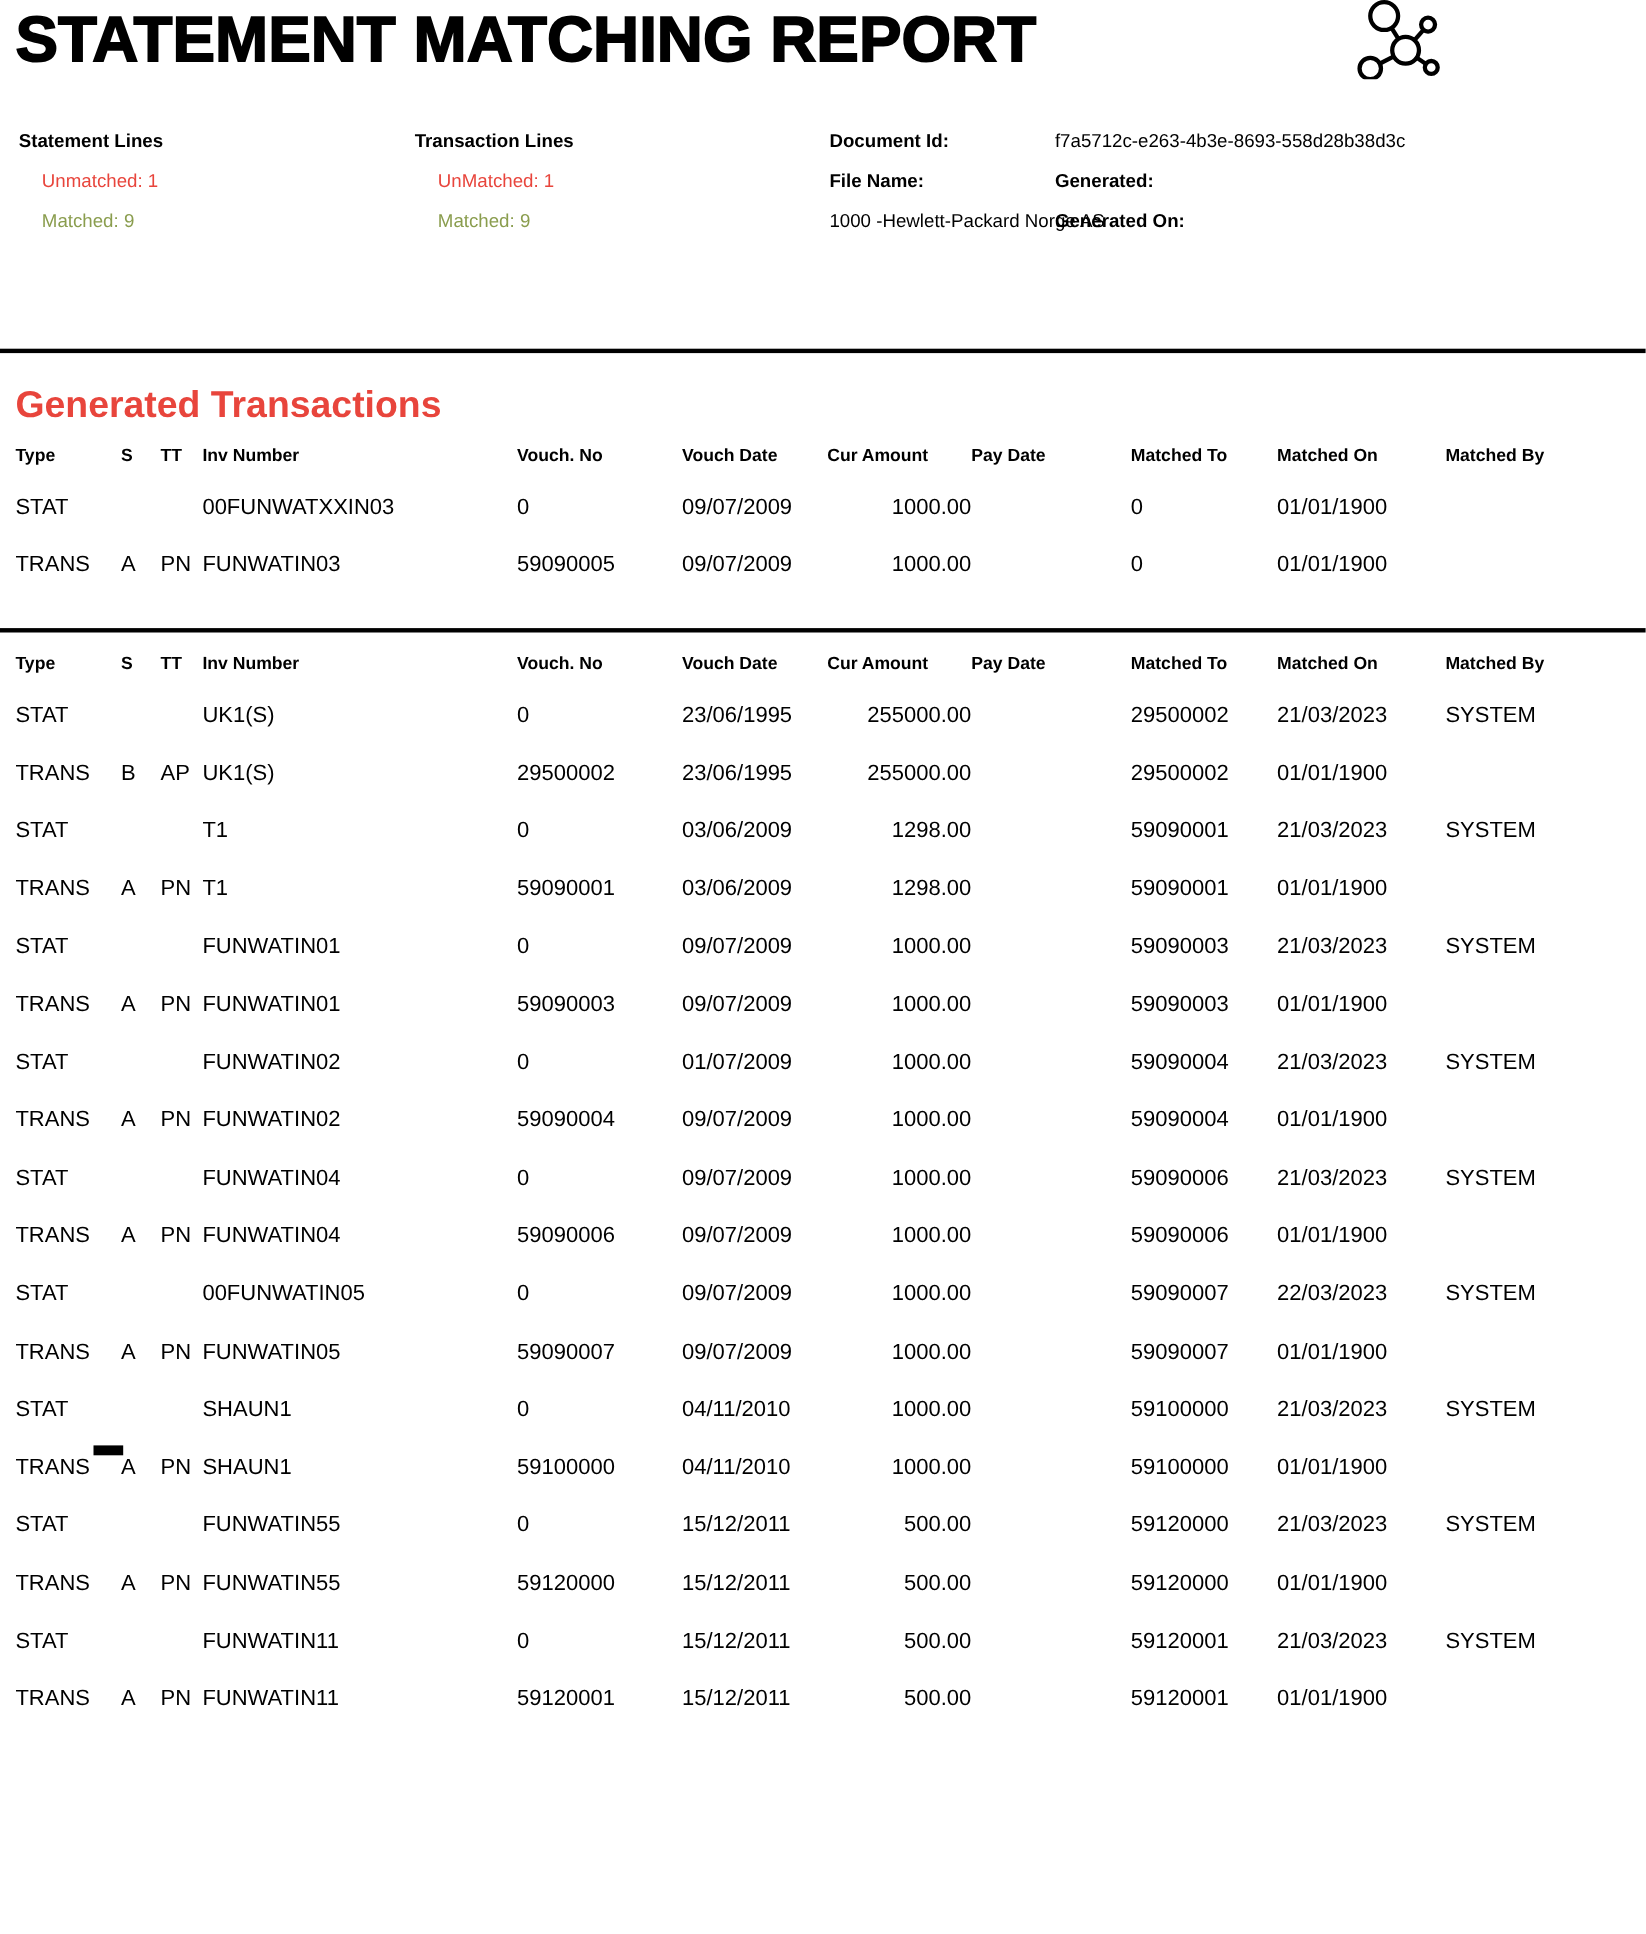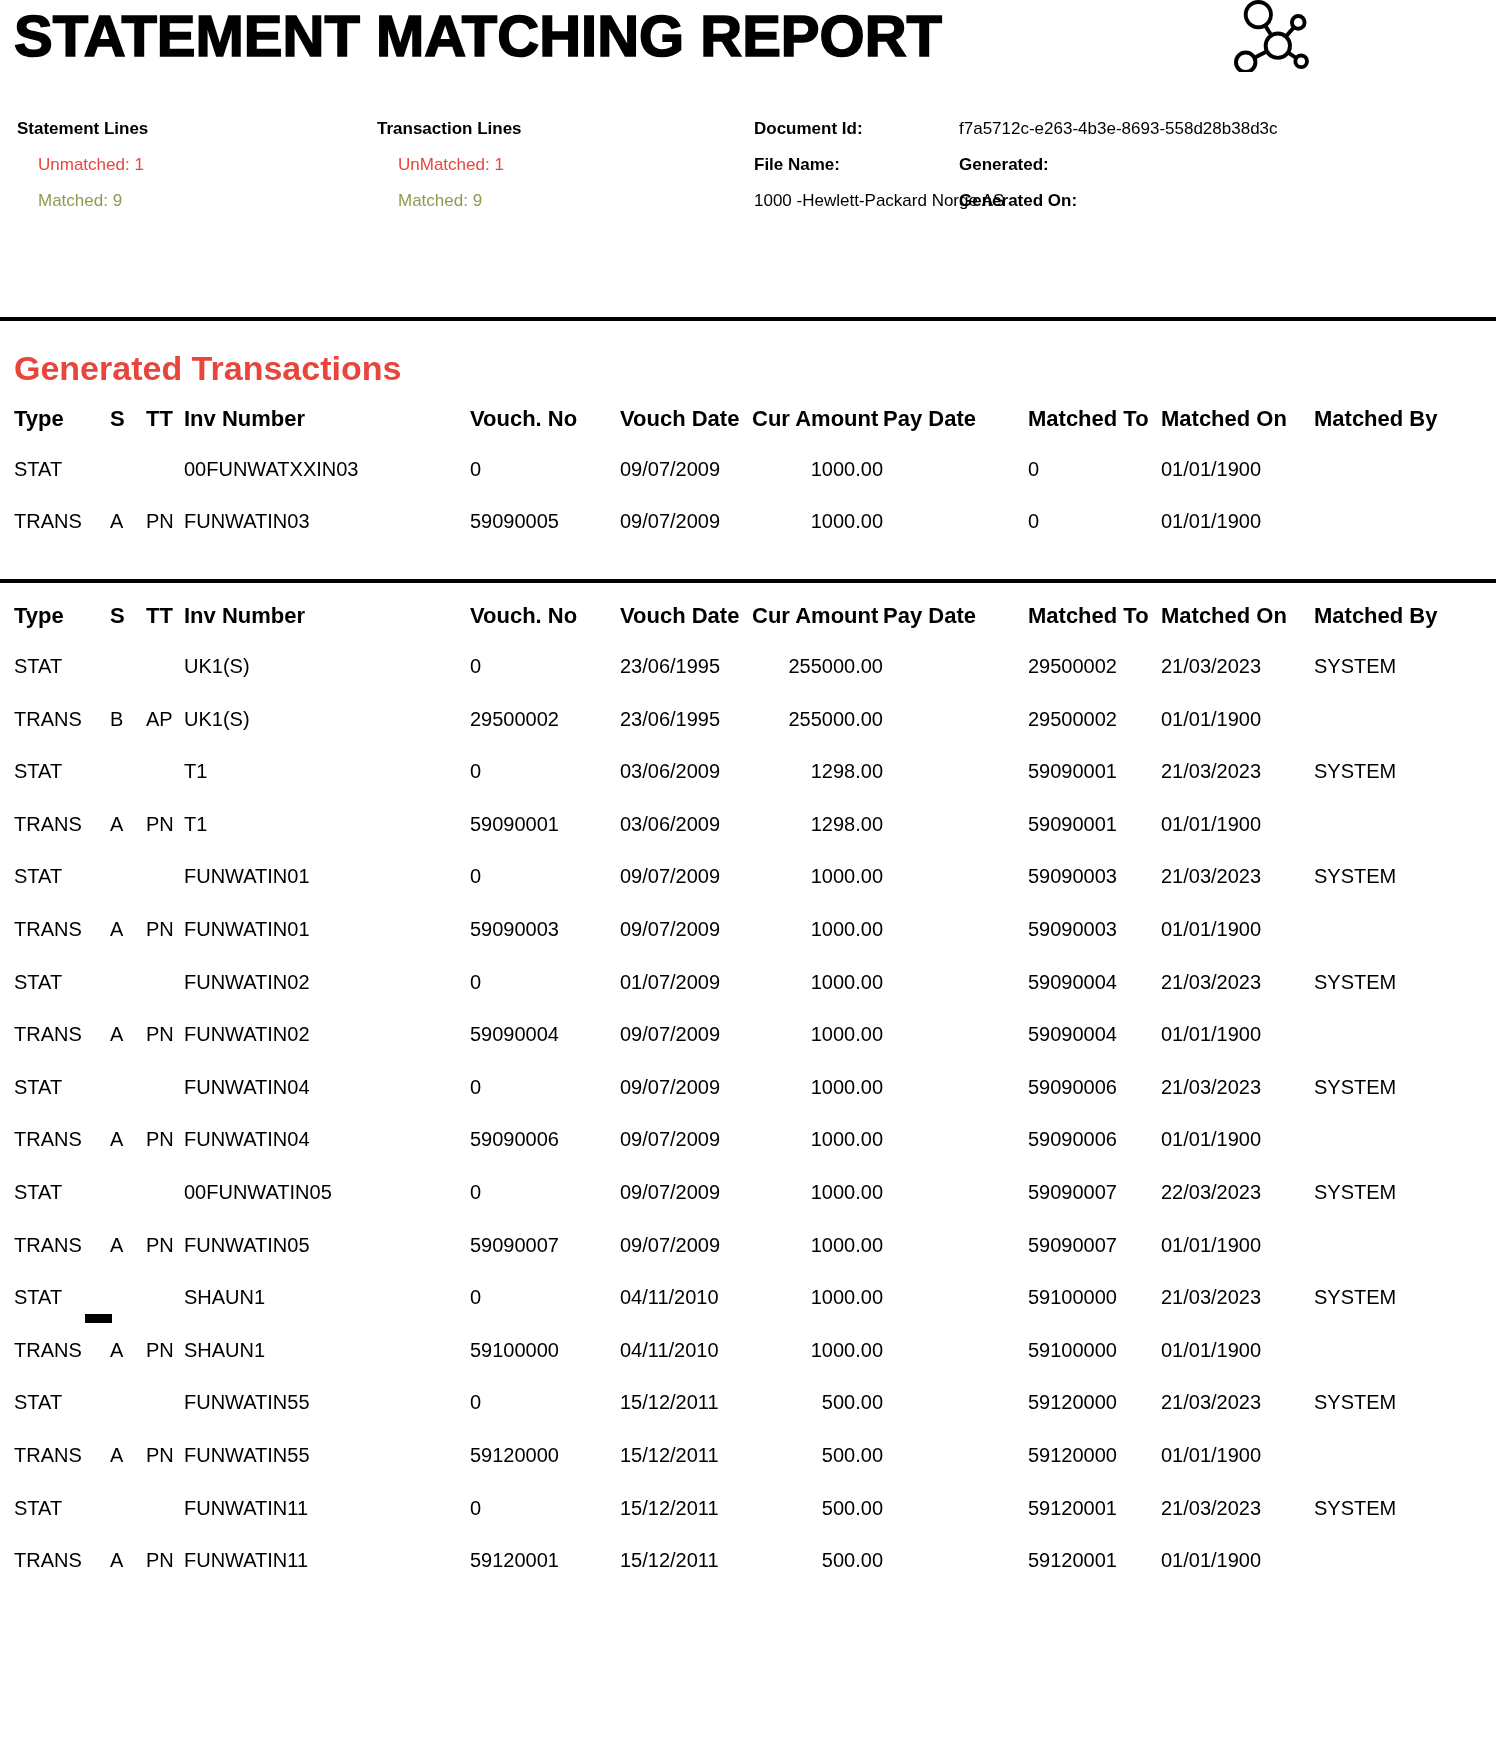--- a/index.html
+++ b/index.html
@@ -33,21 +33,21 @@
   .rule{border:none;border-top:4px solid #000;margin:0 -22px 0 -14px;}
   .rule1{margin-top:62px;}
   .rule2{margin-top:28px;}
 
   h2{font-size:34px;font-weight:bold;line-height:39px;margin:0;white-space:nowrap;}
   .h-unmatched{margin-top:28px;color:#e8453c;}
   .h-matched{margin-top:56px;color:#3aa02f;}
 
   table{border-collapse:collapse;table-layout:fixed;width:1460px;margin-top:18px;}
   .t-matched{margin-top:20px;}
-  th{font-size:22px;font-weight:bold;text-align:left;padding:0 0 14px 0;white-space:nowrap;overflow:visible;}
+  th{font-size:16px;font-weight:bold;text-align:left;padding:0 0 14px 0;white-space:nowrap;overflow:visible;}
   td{font-size:20px;height:52.6px;padding:0;vertical-align:top;white-space:nowrap;overflow:visible;box-sizing:border-box;padding-top:12px;}
   td.num{text-align:right;}
 
   .cutoff{position:absolute;left:85px;bottom:0;width:27px;height:9px;background:#000;}
 </style>
 </head>
 <body>
 
 <div class="page">
 

